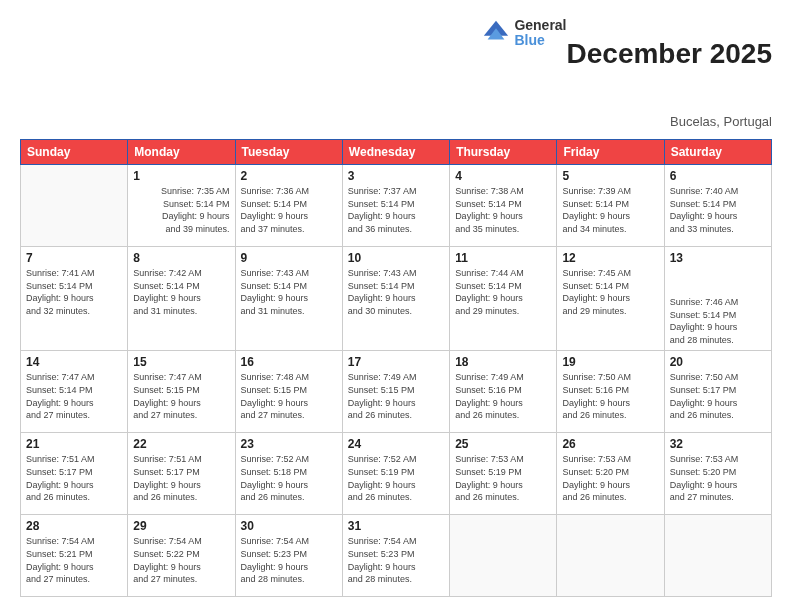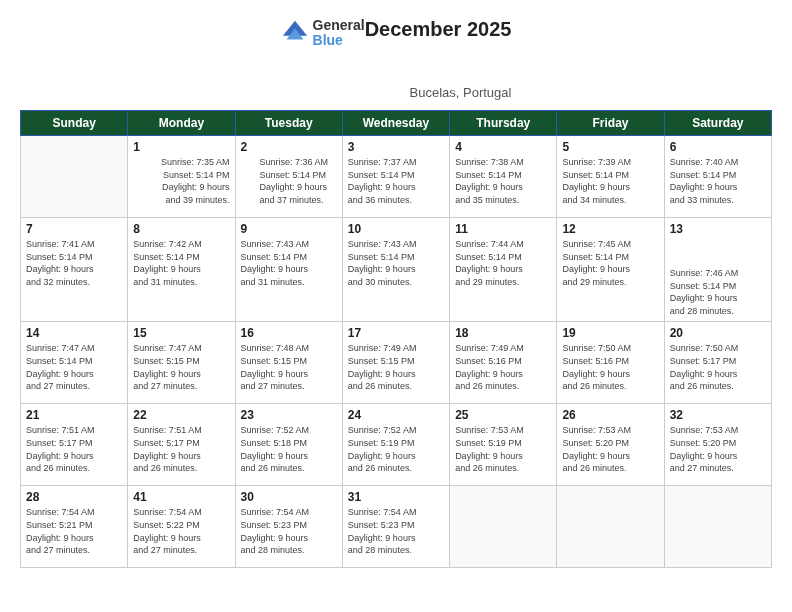--- a/index.html
+++ b/index.html
@@ -11,21 +11,21 @@
       overflow: hidden;
     }
     .page {
       width: 792px;
       height: 612px;
       padding: 18px 20px 14px 20px;
       background: #fff;
     }
     .header {
       display: flex;
-      justify-content: center;
+      justify-content: flex-end;
       align-items: flex-start;
       margin-bottom: 10px;
     }
     .logo {
       display: flex;
       align-items: center;
       gap: 4px;
     }
     .logo-text {
       display: flex;
@@ -38,40 +38,41 @@
     .logo-text span:first-child { color: #333; }
     .logo-text span:last-child { color: #4a90d9; }
     .logo-icon {
       width: 28px;
       height: 28px;
     }
     .title-block {
       text-align: right;
     }
     .month-title {
-      font-size: 20px;
+      font-size: 28px;
       font-weight: bold;
       color: #222;
+      margin-top: 20px;
     }
     .location {
       font-size: 13px;
       color: #555;
       margin-top: 44px;
     }
     .calendar {
       width: 100%;
       border-collapse: collapse;
       border: 1px solid #ccc;
     }
     .calendar th {
-      background: #14532d;
+      background: #ef4444;
       color: #fff;
       font-size: 12px;
       font-weight: bold;
-      text-align: center;
+      text-align: left;
       padding: 5px 6px;
       border: 1px solid #2a5aae;
     }
     .calendar td {
       border: 1px solid #ccc;
       vertical-align: top;
       padding: 4px 5px;
       width: calc(100% / 7);
       height: 82px;
       font-size: 9.5px;
@@ -132,21 +133,21 @@
           <td class="empty"></td>
           <td>
             <span class="day-number">1</span>
             <div class="day-info" style="white-space: pre-line; text-align: right;">Sunrise: 7:35 AM
 Sunset: 5:14 PM
 Daylight: 9 hours
 and 39 minutes.</div>
           </td>
           <td>
             <span class="day-number">2</span>
-            <div class="day-info" style="white-space: pre-line; margin-left: 19px;">Sunrise: 7:36 AM
+            <div class="day-info" style="white-space: pre-line;">Sunrise: 7:36 AM
 Sunset: 5:14 PM
 Daylight: 9 hours
 and 37 minutes.</div>
           </td>
           <td>
             <span class="day-number">3</span>
             <div class="day-info" style="white-space: pre-line;">Sunrise: 7:37 AM
 Sunset: 5:14 PM
 Daylight: 9 hours
 and 36 minutes.</div>
@@ -328,21 +329,21 @@
         </tr>
         <tr>
           <td>
             <span class="day-number">28</span>
             <div class="day-info" style="white-space: pre-line;">Sunrise: 7:54 AM
 Sunset: 5:21 PM
 Daylight: 9 hours
 and 27 minutes.</div>
           </td>
           <td>
-            <span class="day-number">41</span>
+            <span class="day-number">29</span>
             <div class="day-info" style="white-space: pre-line;">Sunrise: 7:54 AM
 Sunset: 5:22 PM
 Daylight: 9 hours
 and 27 minutes.</div>
           </td>
           <td>
             <span class="day-number">30</span>
             <div class="day-info" style="white-space: pre-line;">Sunrise: 7:54 AM
 Sunset: 5:23 PM
 Daylight: 9 hours

